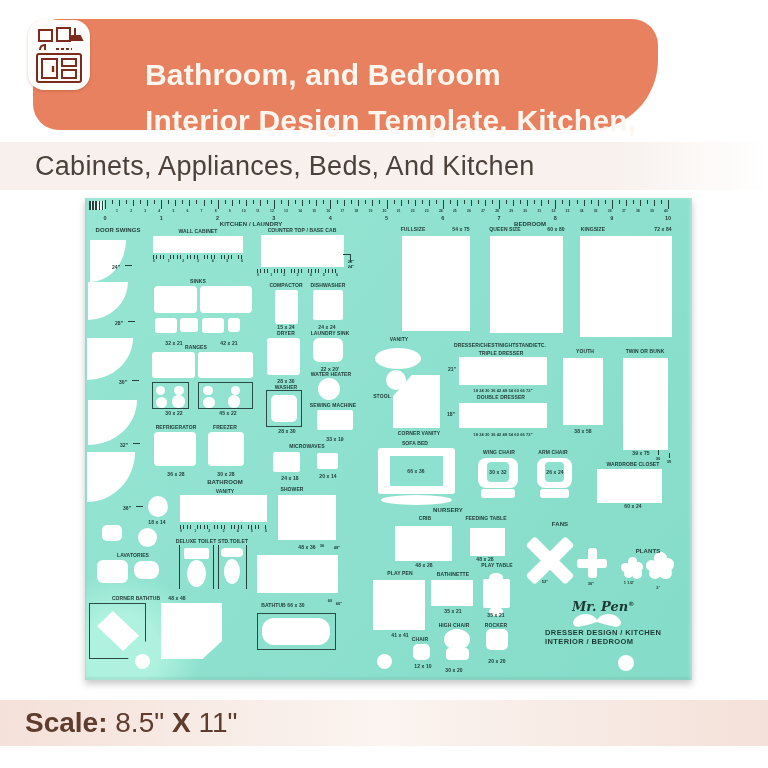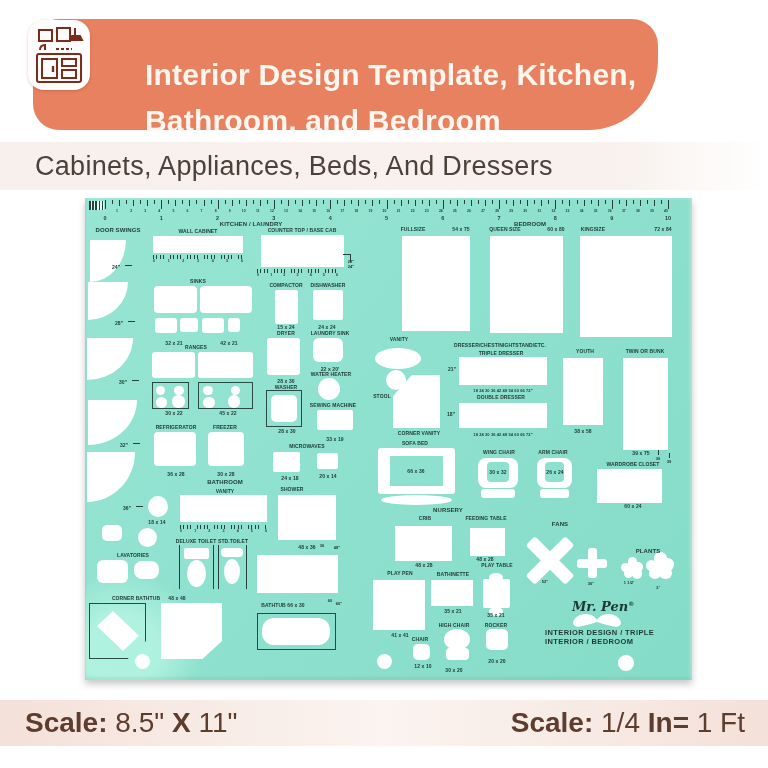--- a/index.html
+++ b/index.html
@@ -50,51 +50,51 @@
   .footer .left{position:absolute;left:25px;top:7px;font-size:28px;color:#5e3c2e;white-space:nowrap;}
   .footer .right{position:absolute;right:23px;top:7px;font-size:28px;color:#5e3c2e;white-space:nowrap;}
   .footer b{font-weight:700;}
   .footer .v{font-weight:400;}
 </style>
 </head>
 <body>
 
 <div class="banner">
   <div class="banner-title">
+    <div>Bathroom, and Bedroom</div>
     <div>Interior Design Template, Kitchen,</div>
-    <div>Bathroom, and Bedroom</div>
   </div>
 </div>
 <div class="icon-box">
   <svg width="62" height="70" viewBox="0 0 62 70">
     <g fill="none" stroke="#7c2c1c" stroke-width="2">
       <rect x="11" y="10" width="13" height="11"></rect>
       <rect x="29" y="8" width="13" height="13"></rect>
       <path d="M47,8 v8 M42,20 h12 l-2,-4 h-8 z" fill="#7c2c1c"></path>
       <path d="M12,30 q0,-5 5,-5 v5"></path>
       <path d="M28,29 h16" stroke-dasharray="3 2"></path>
       <rect x="9" y="34" width="44" height="28" rx="2"></rect>
       <rect x="14" y="39" width="15" height="19"></rect>
       <path d="M25,46 v6" stroke-width="2.4"></path>
       <rect x="34" y="39" width="14" height="7"></rect>
       <rect x="34" y="50" width="14" height="8"></rect>
     </g>
   </svg>
 </div>
 
 <div class="substrip">
-  <span>Cabinets, Appliances, Beds, And Dressers</span>
+  <span>Cabinets, Appliances, Beds, And Kitchen</span>
 </div>
 
 <div class="board" id="board">
   <div class="brand-logo"><span>Mr. Pen</span><sup>®</sup></div>
   <svg style="position:absolute;left:486px;top:415px" width="52" height="16" viewBox="0 0 52 16">
     <path fill="#ffffff" d="M26,7 C21,-1 8,-1 3,7 C0,11 4,15 9,13.5 C15,12 21,11 26,9 C31,11 37,12 43,13.5 C48,15 52,11 49,7 C44,-1 31,-1 26,7 Z"></path>
   </svg>
-  <div class="brand-line" style="left:460px;top:430px">INTERIOR DESIGN / TRIPLE</div>
+  <div class="brand-line" style="left:460px;top:430px">DRESSER DESIGN / KITCHEN</div>
   <div class="brand-line" style="left:460px;top:439px">INTERIOR / BEDROOM</div>
 <div class="shp qrt" style="left: 5px; top: 42px; width: 36px; height: 42px;"></div>
     <div class="shp qrt" style="left: 3px; top: 84px; width: 40px; height: 38px;"></div>
     <div class="shp qrt" style="left: 2px; top: 140px; width: 46px; height: 42px;"></div>
     <div class="shp qrt" style="left: 3px; top: 202px; width: 49px; height: 45px;"></div>
     <div class="shp qrt" style="left: 2px; top: 254px; width: 48px; height: 50px;"></div>
     <div class="shp inkline" style="left: 40px; top: 67px; width: 7px; height: 1px;"></div>
     <div class="shp inkline" style="left: 43px; top: 123px; width: 7px; height: 1px;"></div>
     <div class="shp inkline" style="left: 47px; top: 182px; width: 7px; height: 1px;"></div>
     <div class="shp inkline" style="left: 48px; top: 245px; width: 7px; height: 1px;"></div>
@@ -489,19 +489,13 @@
     </div>
   </div>
 
 <div class="footer">
   <div class="left">
     <b>Scale:</b>
     <span class="v">8.5"</span>
     <b>X</b>
     <span class="v">11"</span>
   </div>
-  <div class="right">
-    <b>Scale:</b>
-    <span class="v">1/4</span>
-    <b>In=</b>
-    <span class="v">1 Ft</span>
-  </div>
 </div>
 
 </body></html>

